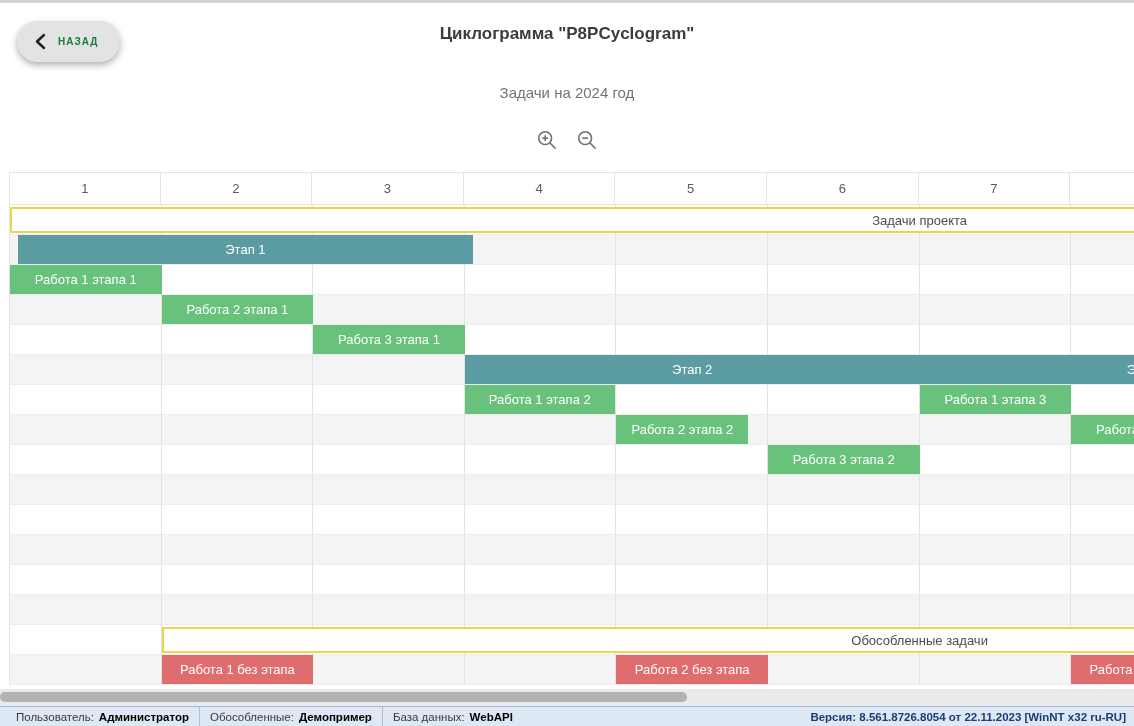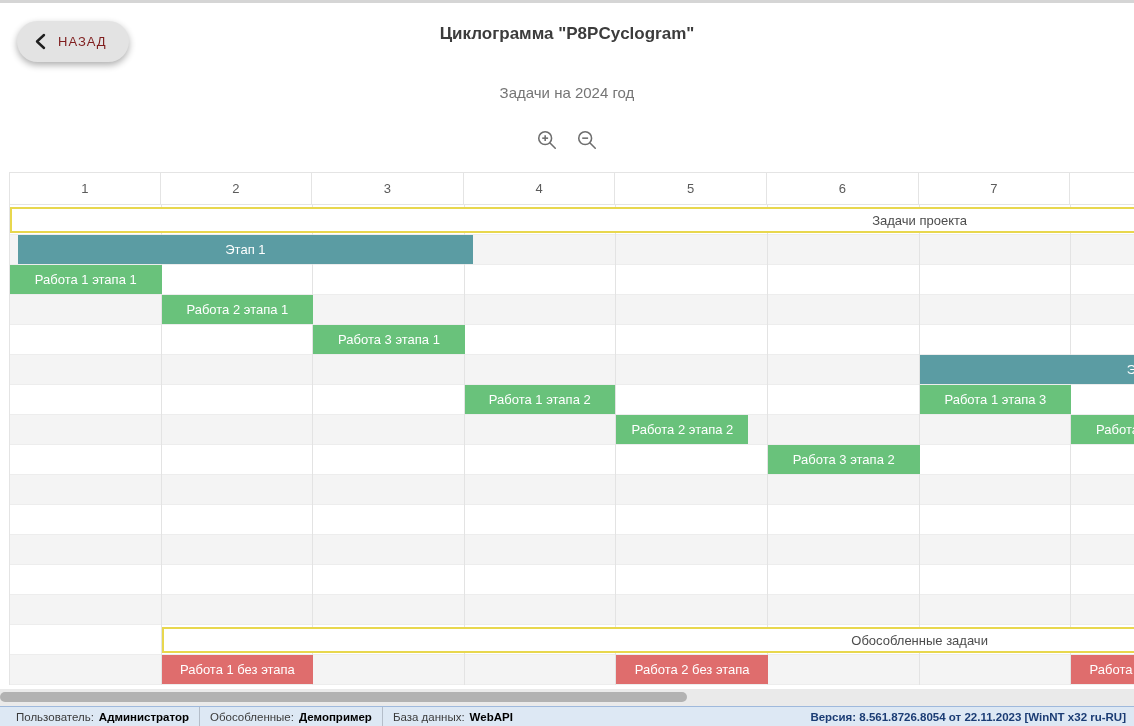--- a/index.html
+++ b/index.html
@@ -14,21 +14,21 @@
     position: absolute; top: 0; left: 0; width: 1134px; height: 3px;
     background: #d5d5d5;
   }
   .back-btn {
     position: absolute; top: 21px; left: 17px;
     height: 41px; padding: 0 22px 0 16px;
     background: #e3e3e3; border: none; border-radius: 21px;
     box-shadow: 0 3px 7px rgba(0,0,0,0.32);
     display: flex; align-items: center; gap: 10px;
     font-family: "Liberation Sans", sans-serif;
-    font-size: 13px; font-weight: 400; letter-spacing: 1px; color: #7f1d1d;
+    font-size: 10px; font-weight: 700; letter-spacing: 1px; color: #15803d;
     cursor: pointer;
   }
   .page-title {
     position: absolute; top: 24px; left: 0; width: 1134px;
     text-align: center; font-size: 17px; font-weight: 700; color: #3c3c3c;
   }
   .page-subtitle {
     position: absolute; top: 84px; left: 0; width: 1134px;
     text-align: center; font-size: 15px; color: #757575;
   }
@@ -154,20 +154,21 @@
         <div class="gcell">6</div>
         <div class="gcell">7</div>
         <div class="gcell"></div>
       </div>
     <div class="gbody" id="gbody">
         <div class="bar bar-project" style="left: 0px; width: 1819.2px; top: 2px;">Задачи проекта</div>
         <div class="bar bar-stage" style="left: 0px; width: 454.8px; top: 30px; margin-left: 8px;">Этап 1</div>
         <div class="bar bar-work" style="left: 0px; width: 151.6px; top: 60px;">Работа 1 этапа 1</div>
         <div class="bar bar-work" style="left: 151.6px; width: 151.6px; top: 90px;">Работа 2 этапа 1</div>
         <div class="bar bar-work" style="left: 303.2px; width: 151.6px; top: 120px;">Работа 3 этапа 1</div>
+        <div class="bar bar-stage" style="left: 454.8px; width: 454.8px; top: 150px;">Этап 2</div>
         <div class="bar bar-stage" style="left: 909.6px; width: 454.8px; top: 150px;">Этап 3</div>
         <div class="bar bar-work" style="left: 454.8px; width: 150px; top: 180px;">Работа 1 этапа 2</div>
         <div class="bar bar-work" style="left: 909.6px; width: 151.6px; top: 180px;">Работа 1 этапа 3</div>
         <div class="bar bar-work" style="left: 606.4px; width: 132px; top: 210px;">Работа 2 этапа 2</div>
         <div class="bar bar-work" style="left: 1061.2px; width: 151.6px; top: 210px;">Работа 2 этапа 3</div>
         <div class="bar bar-work" style="left: 758px; width: 151.6px; top: 240px;">Работа 3 этапа 2</div>
         <div class="bar bar-project" style="left: 151.6px; width: 1516px; top: 422px;">Обособленные задачи</div>
         <div class="bar bar-free" style="left: 151.6px; width: 151.6px; top: 450px;">Работа 1 без этапа</div>
         <div class="bar bar-free" style="left: 606.4px; width: 151.6px; top: 450px;">Работа 2 без этапа</div>
         <div class="bar bar-free" style="left: 1061.2px; width: 151.6px; top: 450px;">Работа 3 без этапа</div>

